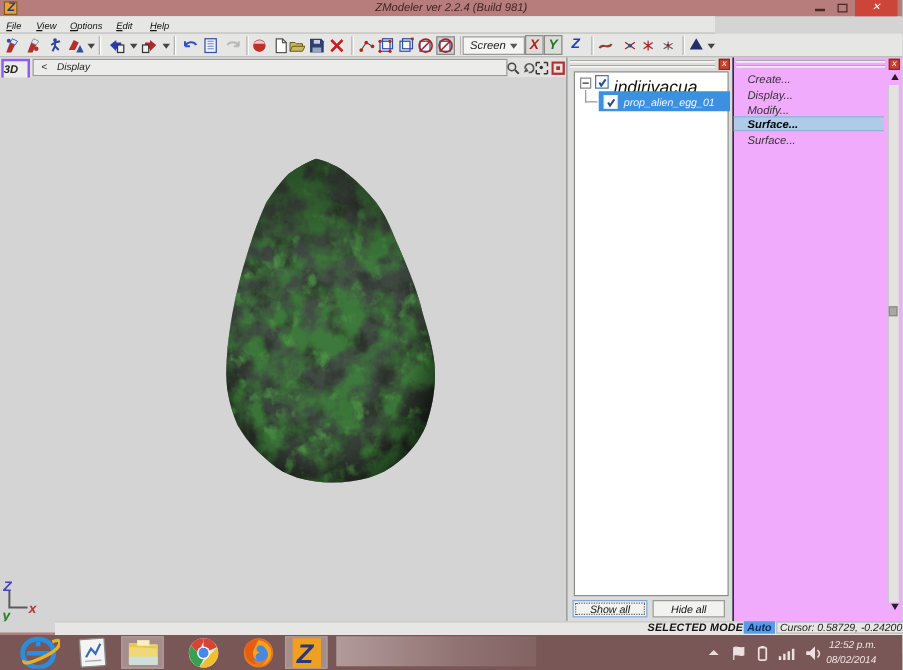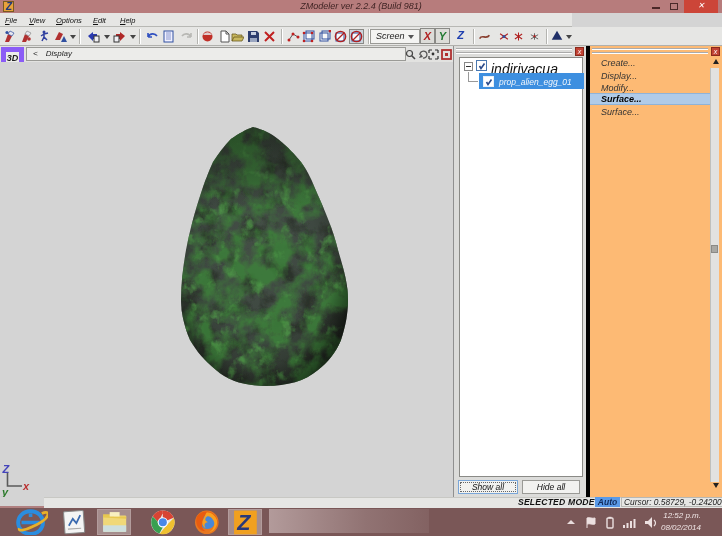--- a/index.html
+++ b/index.html
@@ -26,27 +26,27 @@
 .ti { position:absolute; top:3px; width:13px; height:13px; }
 .sep { position:absolute; top:2px; width:1px; height:15px; background:#b4b4b0; box-shadow:1px 0 0 #fff; }
 .dd { position:absolute; top:8px; width:0; height:0; border-left:3px solid transparent; border-right:3px solid transparent; border-top:4px solid #444; }
 #screencombo { position:absolute; left:370px; top:2px; width:50px; height:15px; background:#f4f4f2; border:1px solid #9a9a96; font-size:9px; color:#222; line-height:13px; padding-left:5px; }
 #screencombo:after { content:""; position:absolute; right:5px; top:5px; border-left:3px solid transparent; border-right:3px solid transparent; border-top:4px solid #555; }
 .axbtn { position:absolute; top:1px; width:15px; height:16px; font-size:11px; font-weight:bold; text-align:center; line-height:15px; }
 .pressed { background:#dcdcd8; border:1px solid #8a8a86; }
 
 
 #vp-header { position:absolute; left:0; top:46px; width:453px; height:16px; background:#e2e2e0; }
-#btn3d { position:absolute; left:1px; top:1px; width:23px; height:20px; background:#ececea; border:5px solid #8b5cf6; font-size:9px; font-weight:bold; text-align:center; line-height:12px; color:#222; }
+#btn3d { position:absolute; left:1px; top:1px; width:23px; height:20px; background:#ececea; border:2px solid #8b5cf6; font-size:9px; font-weight:bold; line-height:12px; color:#222; }
 #dispbar { position:absolute; left:26px; top:1px; width:380px; height:14px; background:#ececea; border:1px solid #9a9a96; font-size:8px; color:#222; line-height:12px; }
 #vp-canvas { position:absolute; left:0; top:62px; width:453px; height:435px; background:#d4d4d4; }
 
 
 #treepanel { position:absolute; left:453px; top:46px; width:133px; height:451px; background:#dcdcda; border-left:1px solid #909090; }
-#cmdpanel { position:absolute; left:586px; top:46px; width:136px; height:451px; background:#fdba74; border-left:4px solid #000000; }
+#cmdpanel { position:absolute; left:586px; top:46px; width:136px; height:451px; background:#f0abfc; border-left:1px solid #000000; }
 .phead { position:absolute; left:0; top:0; width:100%; height:10px; }
 .phead .g1,.phead .g2 { position:absolute; left:2px; right:14px; height:2px; border-top:1px solid #aaa; border-bottom:1px solid #fff; }
 .phead .g1 { top:2px; } .phead .g2 { top:6px; }
 .pclose { position:absolute; right:2px; top:1px; width:9px; height:9px; background:#c24234; border:1px solid #8a2a1c; color:#fff; font-size:7px; line-height:8px; text-align:center; }
 #treebox { position:absolute; left:5px; top:11px; width:124px; height:420px; background:#fff; border:1px solid #8a8a86; }
 #showall { position:absolute; left:4px; top:434px; width:60px; height:14px; background:#f2f2f0; border:1px solid #7aa6d8; outline:1px dotted #666; outline-offset:-3px; font-size:8.5px; text-align:center; line-height:12px; color:#111; }
 #hideall { position:absolute; left:68px; top:434px; width:58px; height:14px; background:#f2f2f0; border:1px solid #9a9a96; font-size:8.5px; text-align:center; line-height:12px; color:#111; }
 
 .cmditem { position:absolute; left:11px; font-size:9px; color:#333; }
 #selitem { position:absolute; left:0px; top:47px; width:120px; height:12px; background:#b0cbe8; border-top:1px solid #8fb3d8; border-bottom:1px solid #8fb3d8; }

